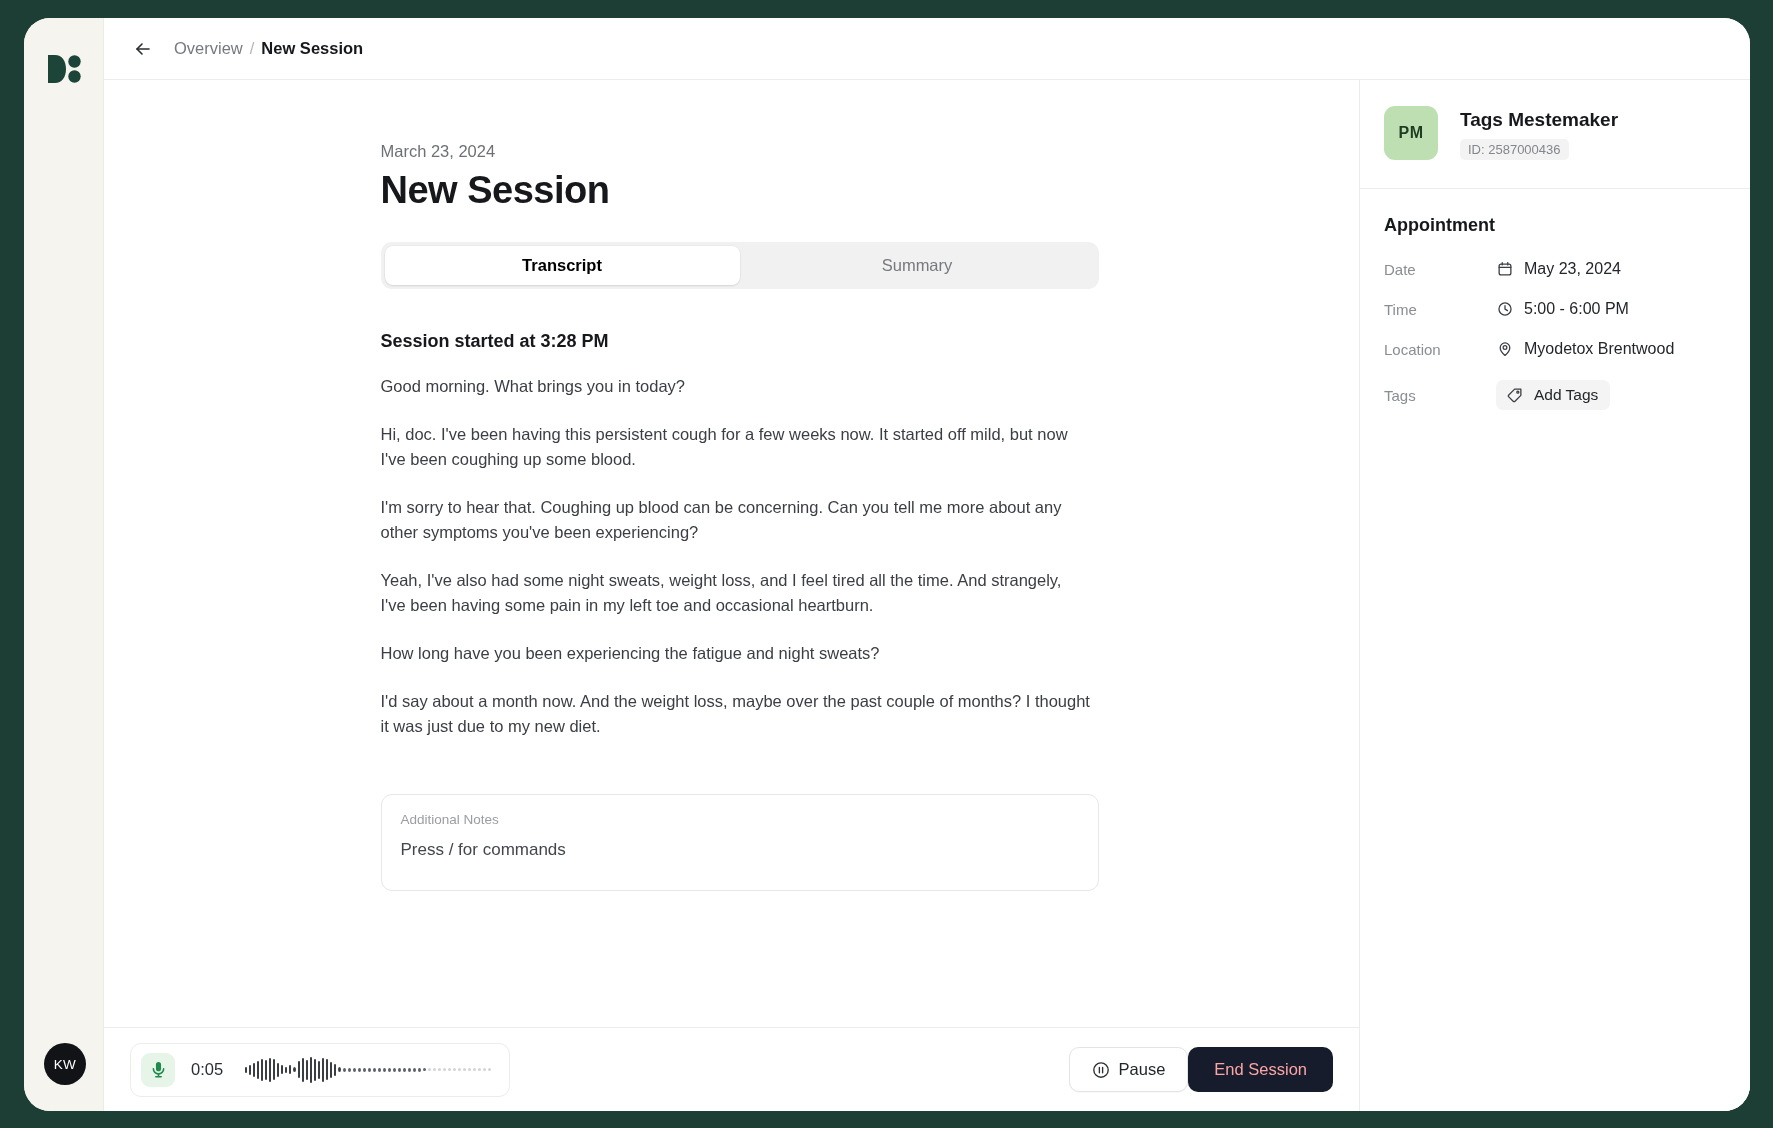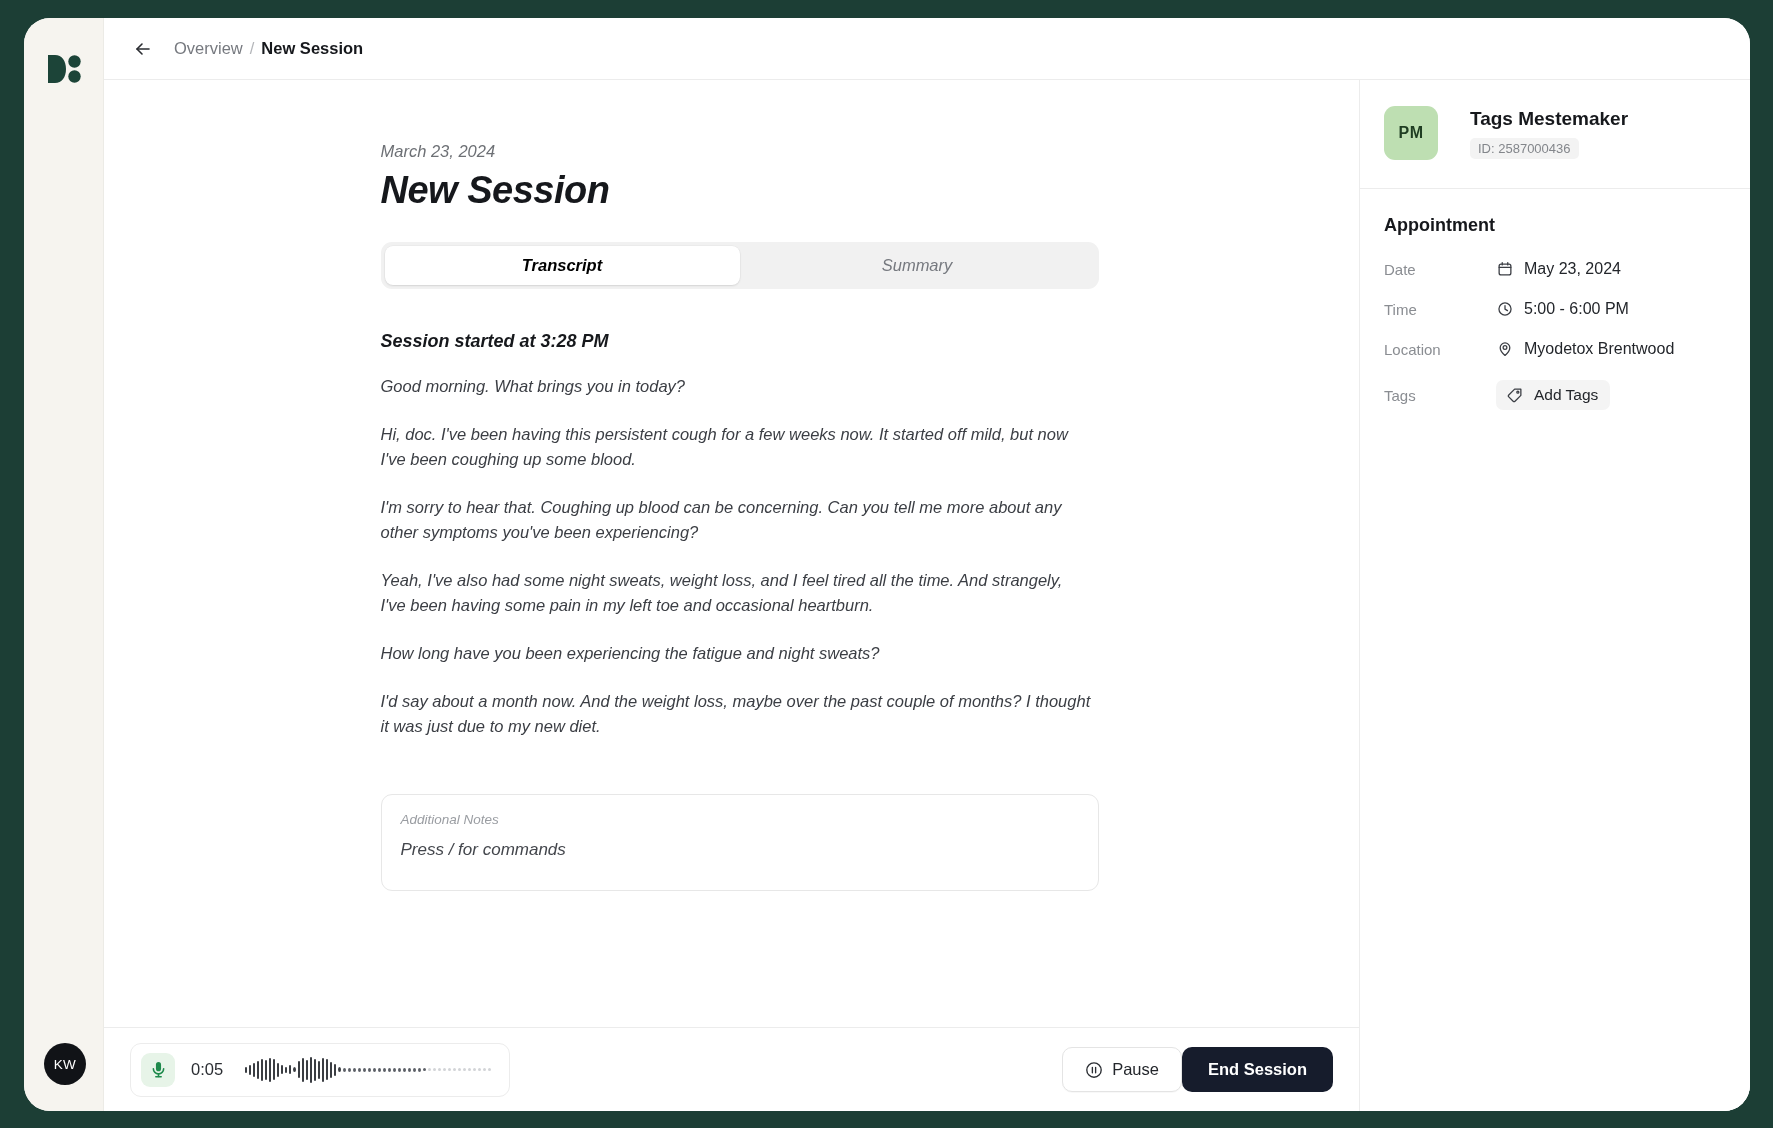--- a/index.html
+++ b/index.html
@@ -107,21 +107,20 @@
     min-width: 0;
     display: flex;
     flex-direction: column;
     border-right: 1px solid #ececec;
   }
   .main-scroll {
     flex: 1 1 auto;
     overflow: hidden;
     padding: 0 0 0 16px;
     position: relative;
-    font-style: italic;
   }
   .doc {
     width: 718px;
     margin: 0 auto;
     padding-top: 62px;
   }
   .doc-date {
     font-size: 16.5px;
     color: #6d7075;
     margin-bottom: 8px;
@@ -250,36 +249,36 @@
     padding: 12px 22px;
     font-size: 16.5px;
     color: #23262b;
     box-shadow: 0 1px 1px rgba(0,0,0,.03);
   }
   .btn-end {
     background: #161c2c;
     border-radius: 10px;
     padding: 13px 26px;
     font-size: 16.5px;
-    font-weight: 700;
-    color: #ffffff;
+    font-weight: 400;
+    color: #fca5a5;
   }
 
   
   .panel {
     flex: 0 0 390px;
     width: 390px;
     background: #fff;
     display: flex;
     flex-direction: column;
   }
   .panel-patient {
     display: flex;
-    align-items: center;
-    gap: 32px;
+    align-items: flex-end;
+    gap: 22px;
     padding: 26px 24px 28px;
     border-bottom: 1px solid #ececec;
   }
   .pat-avatar {
     width: 54px; height: 54px;
     border-radius: 11px;
     background: #bedfb2;
     color: #1f3d22;
     font-size: 16px;
     font-weight: 700;

